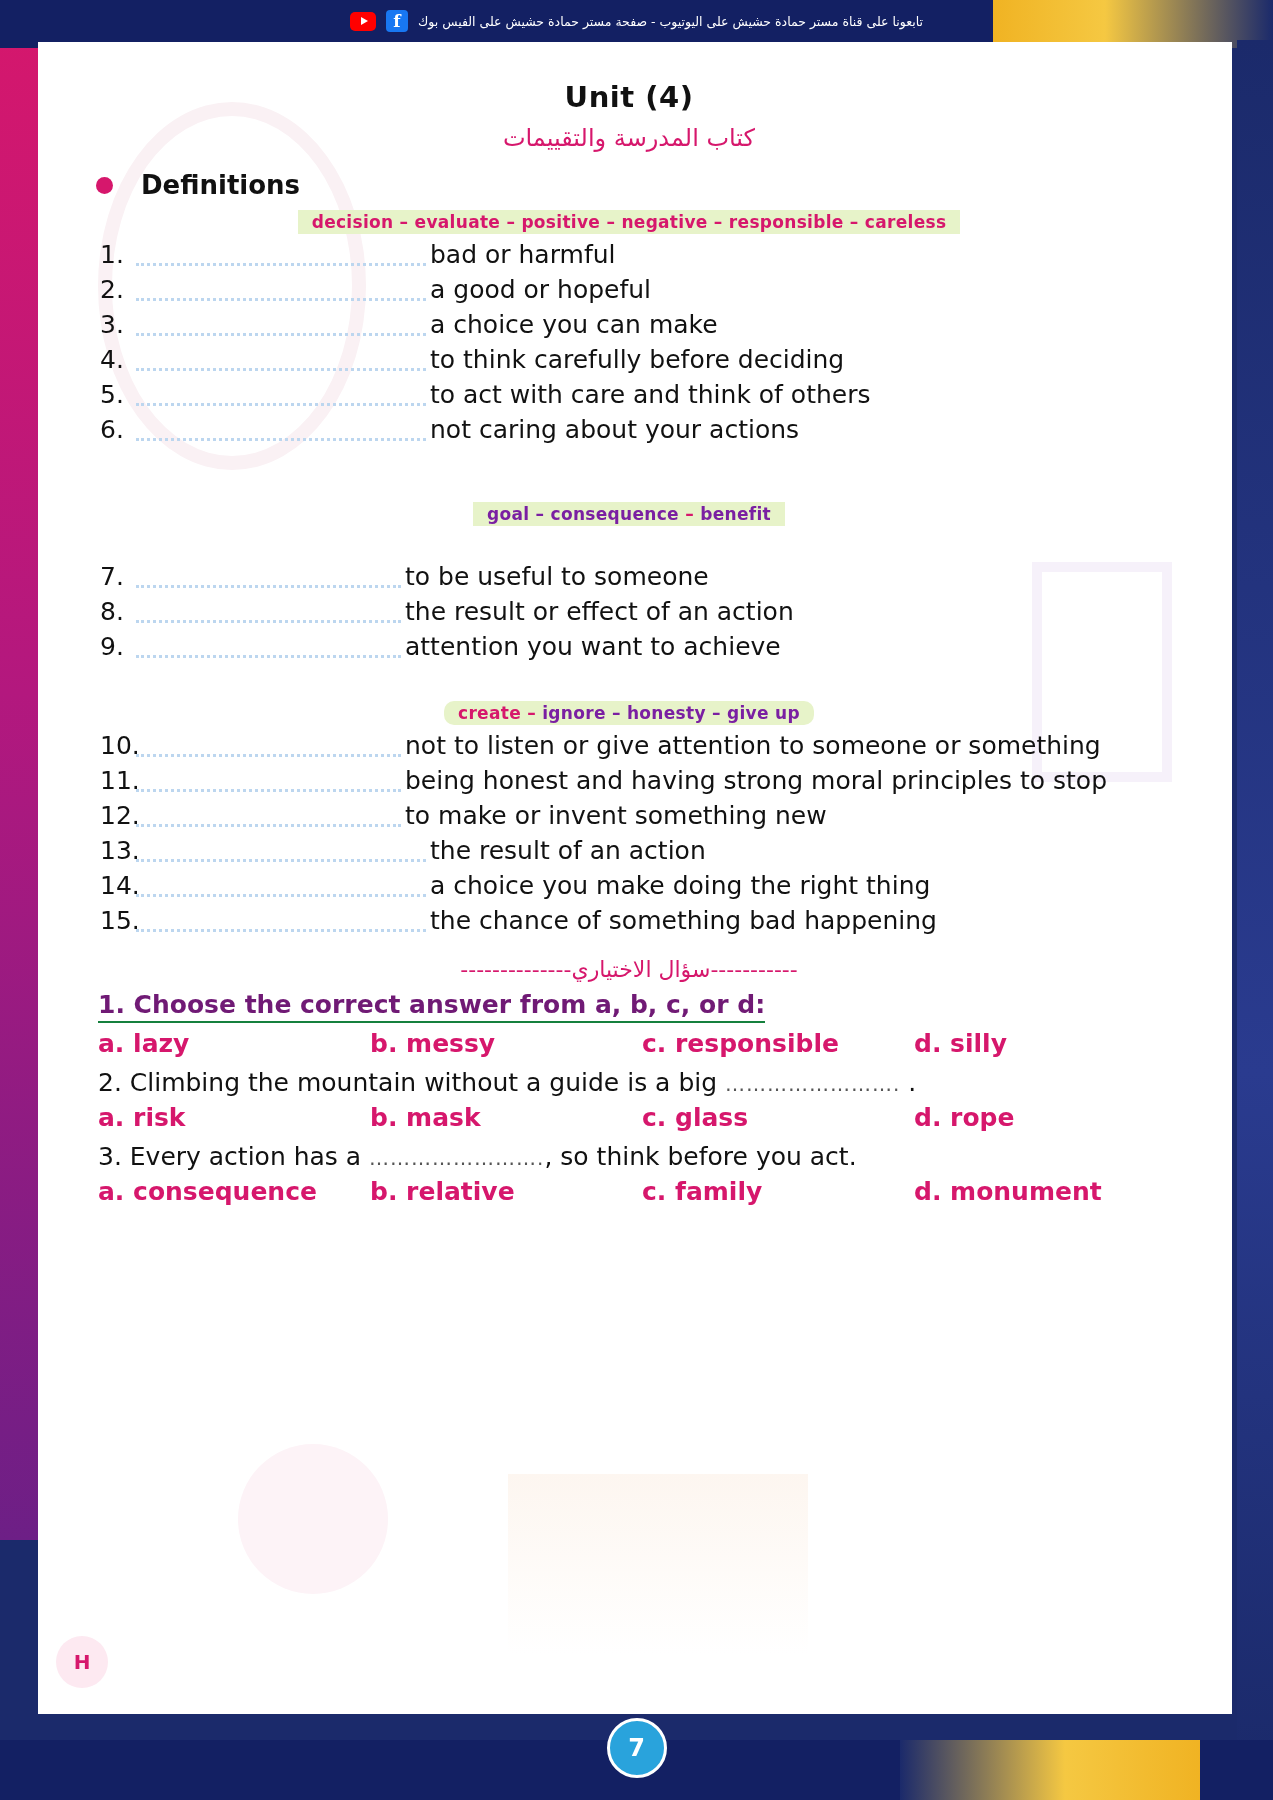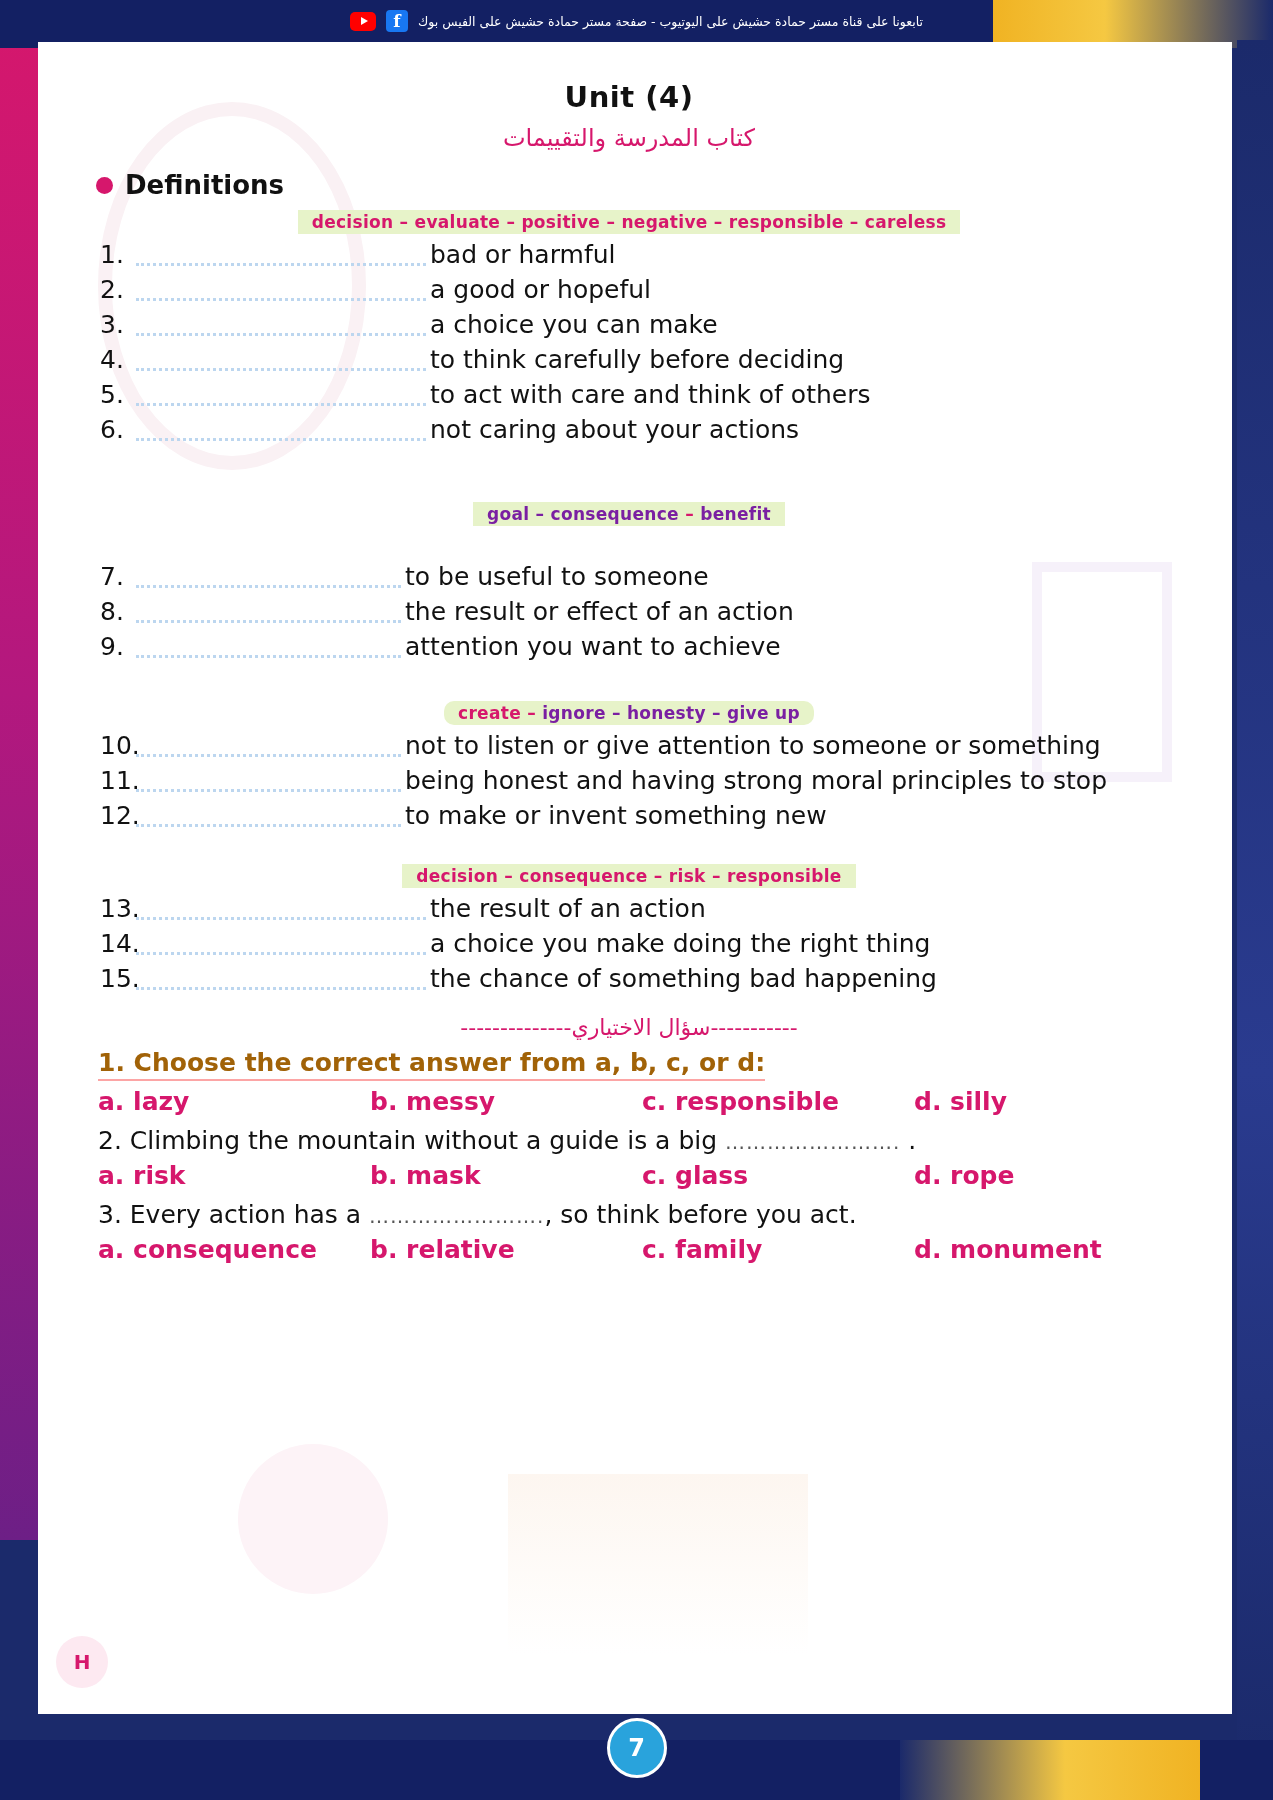--- a/index.html
+++ b/index.html
@@ -134,21 +134,21 @@
   .unit-sub {
     text-align: center;
     font-size: 24px;
     color: #d6176c;
     margin-top: 10px;
     direction: rtl;
   }
   .section-head {
     display: flex;
     align-items: center;
-    gap: 12px;
+    gap: 28px;
     margin-top: 18px;
     margin-left: 18px;
   }
   .bullet-dot {
     width: 17px; height: 17px;
     border-radius: 50%;
     background: #d6176c;
     display: inline-block;
   }
   .section-head-label {
@@ -204,24 +204,24 @@
   .gap-block { height: 26px; }
 
   .optional-line {
     text-align: center;
     color: #d6176c;
     font-size: 22px;
     margin-top: 22px;
     direction: rtl;
   }
   .mcq-head {
-    color: #a16207;
+    color: #701a75;
     font-size: 25px;
     font-weight: bold;
-    border-bottom: 2px solid #fca5a5;
+    border-bottom: 2px solid #15803d;
     display: inline-block;
     margin: 8px 0 0 20px;
     padding-bottom: 2px;
   }
   .mcq-q {
     font-size: 25px;
     color: #111111;
     margin: 10px 0 0 20px;
   }
   .mcq-blank {
@@ -381,21 +381,20 @@
           <span class="qdots short"></span>
           <span class="qtext">being honest and having strong moral principles to stop</span>
         </li>
         <li class="qrow">
           <span class="qnum">12.</span>
           <span class="qdots short"></span>
           <span class="qtext">to make or invent something new</span>
         </li>
       </ol>
 
-      <div class="wordbank wb4">decision – consequence – risk – responsible</div>
 
       <ol class="qlist">
         <li class="qrow">
           <span class="qnum">13.</span>
           <span class="qdots"></span>
           <span class="qtext">the result of an action</span>
         </li>
         <li class="qrow">
           <span class="qnum">14.</span>
           <span class="qdots"></span>

